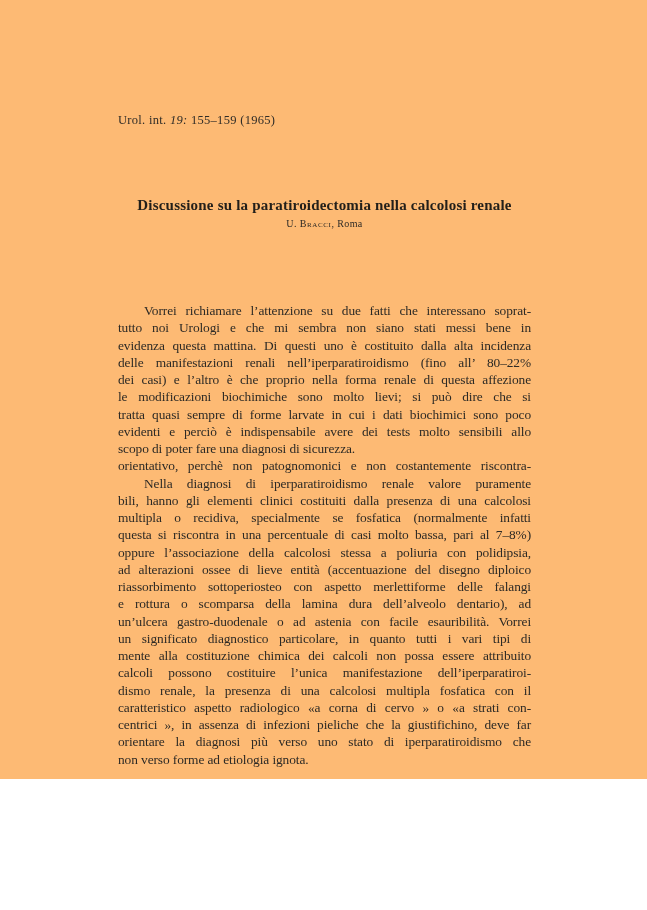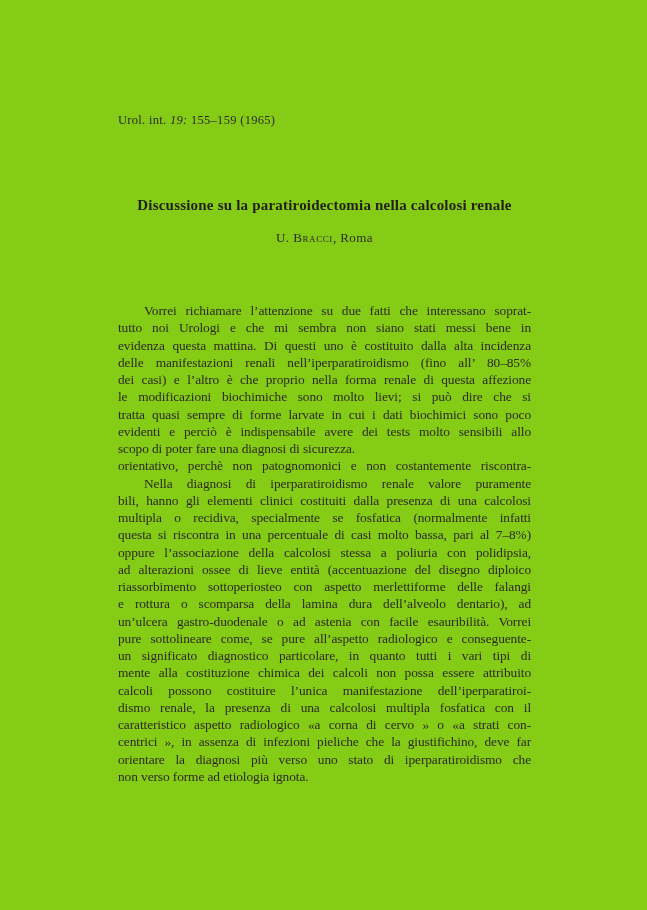--- a/index.html
+++ b/index.html
@@ -3,22 +3,22 @@
 <meta charset="utf-8">
 <style>
   html, body {
     margin: 0;
     padding: 0;
     background: #ffffff;
   }
   .page {
     position: relative;
     width: 647px;
-    height: 910px;
-    background: #84cc16;
+    height: 779px;
+    background: #fdba74;
     color: #2d2a25;
     font-family: "Liberation Serif", "DejaVu Serif", serif;
     overflow: hidden;
   }
   .journal-ref {
     position: absolute;
     left: 118px;
     top: 113px;
     font-size: 12.5px;
     letter-spacing: 0.3px;
@@ -35,24 +35,24 @@
     width: 413px;
     text-align: center;
     font-weight: bold;
     font-size: 15px;
     letter-spacing: 0.2px;
     color: #221f1a;
   }
   .author-line {
     position: absolute;
     left: 118px;
-    top: 230px;
+    top: 218px;
     width: 413px;
     text-align: center;
-    font-size: 13px;
+    font-size: 10px;
     letter-spacing: 0.4px;
     color: #2d2a25;
   }
   .author-line .surname {
     font-variant: small-caps;
     letter-spacing: 0.6px;
   }
   .body-text {
     position: absolute;
     left: 118px;
@@ -87,39 +87,38 @@
 
   <div class="author-line">
     <span>U. </span><span class="surname">Bracci</span><span>, Roma</span>
   </div>
 
   <div class="body-text">
     <div class="paragraph">
         <div class="line first">Vorrei richiamare l’attenzione su due fatti che interessano soprat-</div>
         <div class="line">tutto noi Urologi e che mi sembra non siano stati messi bene in</div>
         <div class="line">evidenza questa mattina. Di questi uno è costituito dalla alta incidenza</div>
-        <div class="line">delle manifestazioni renali nell’iperparatiroidismo (fino all’ 80–85%</div>
+        <div class="line">delle manifestazioni renali nell’iperparatiroidismo (fino all’ 80–22%</div>
         <div class="line">dei casi) e l’altro è che proprio nella forma renale di questa affezione</div>
         <div class="line">le modificazioni biochimiche sono molto lievi; si può dire che si</div>
         <div class="line">tratta quasi sempre di forme larvate in cui i dati biochimici sono poco</div>
         <div class="line">evidenti e perciò è indispensabile avere dei tests molto sensibili allo</div>
         <div class="line last">scopo di poter fare una diagnosi di sicurezza.</div>
       </div>
     <div class="paragraph">
         <div class="line">orientativo, perchè non patognomonici e non costantemente riscontra-</div>
         <div class="line first">Nella diagnosi di iperparatiroidismo renale valore puramente</div>
         <div class="line">bili, hanno gli elementi clinici costituiti dalla presenza di una calcolosi</div>
         <div class="line">multipla o recidiva, specialmente se fosfatica (normalmente infatti</div>
         <div class="line">questa si riscontra in una percentuale di casi molto bassa, pari al 7–8%)</div>
         <div class="line">oppure l’associazione della calcolosi stessa a poliuria con polidipsia,</div>
         <div class="line">ad alterazioni ossee di lieve entità (accentuazione del disegno diploico</div>
         <div class="line">riassorbimento sottoperiosteo con aspetto merlettiforme delle falangi</div>
         <div class="line">e rottura o scomparsa della lamina dura dell’alveolo dentario), ad</div>
         <div class="line">un’ulcera gastro-duodenale o ad astenia con facile esauribilità. Vorrei</div>
-        <div class="line">pure sottolineare come, se pure all’aspetto radiologico e conseguente-</div>
         <div class="line">un significato diagnostico particolare, in quanto tutti i vari tipi di</div>
         <div class="line">mente alla costituzione chimica dei calcoli non possa essere attribuito</div>
         <div class="line">calcoli possono costituire l’unica manifestazione dell’iperparatiroi-</div>
         <div class="line">dismo renale, la presenza di una calcolosi multipla fosfatica con il</div>
         <div class="line">caratteristico aspetto radiologico «a corna di cervo » o «a strati con-</div>
         <div class="line">centrici », in assenza di infezioni pieliche che la giustifichino, deve far</div>
         <div class="line">orientare la diagnosi più verso uno stato di iperparatiroidismo che</div>
         <div class="line last">non verso forme ad etiologia ignota.</div>
       </div>
   </div>

